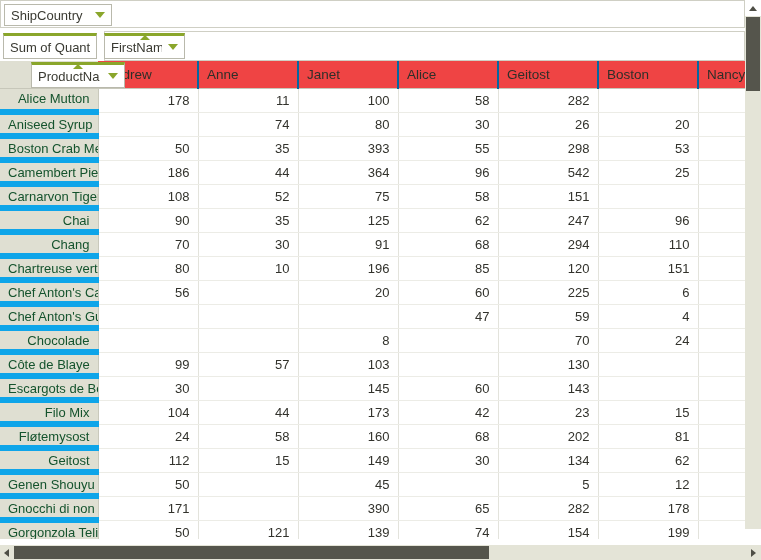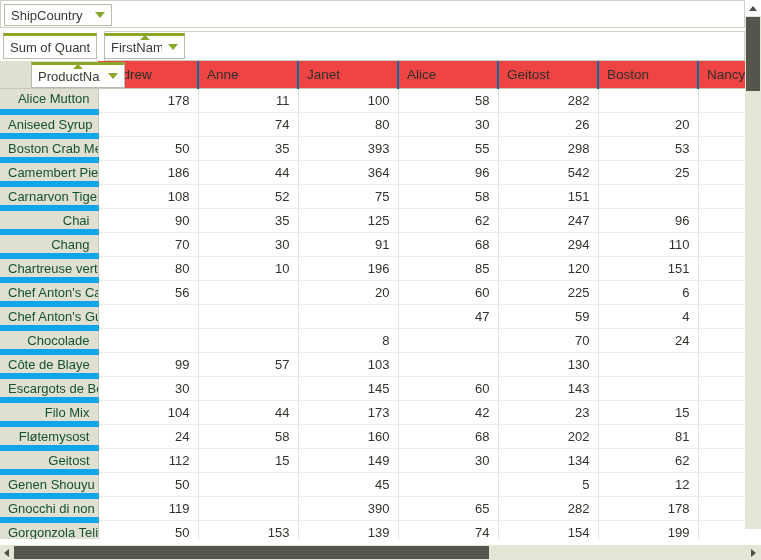--- a/index.html
+++ b/index.html
@@ -402,32 +402,32 @@
             <td class="val">50</td>
             <td class="val"></td>
             <td class="val">45</td>
             <td class="val"></td>
             <td class="val">5</td>
             <td class="val">12</td>
             <td class="val">1</td>
           </tr>
           <tr>
             <td class="rowhdr">Gnocchi di non</td>
-            <td class="val">119</td>
+            <td class="val">171</td>
             <td class="val"></td>
             <td class="val">390</td>
             <td class="val">65</td>
             <td class="val">282</td>
             <td class="val">178</td>
             <td class="val">13</td>
           </tr>
           <tr>
             <td class="rowhdr">Gorgonzola Teli</td>
             <td class="val">50</td>
-            <td class="val">153</td>
+            <td class="val">121</td>
             <td class="val">139</td>
             <td class="val">74</td>
             <td class="val">154</td>
             <td class="val">199</td>
             <td class="val">34</td>
           </tr>
         </tbody>
     </table>
   </div>
 

